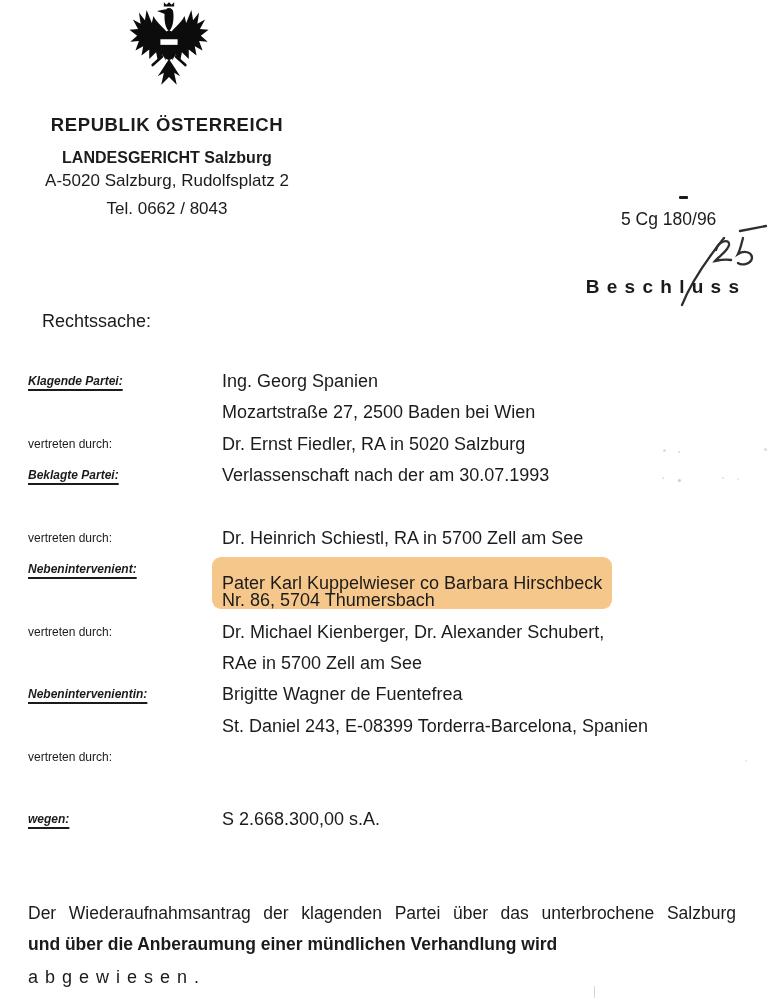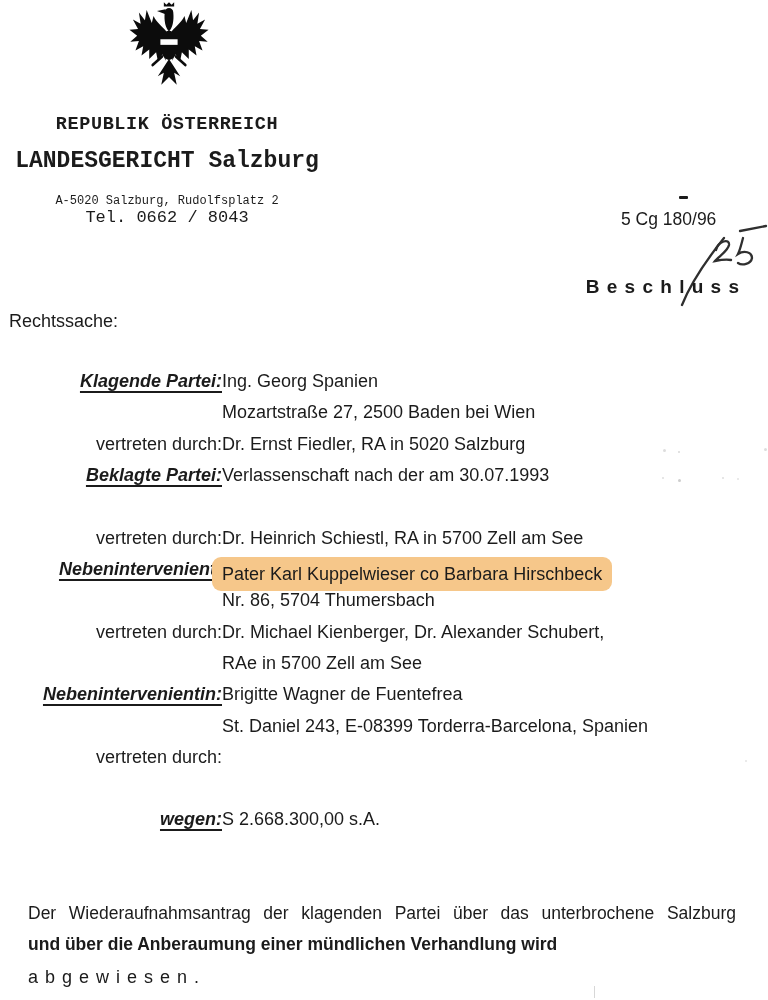--- a/index.html
+++ b/index.html
@@ -5,41 +5,41 @@
   html,body { margin:0; padding:0; }
   body {
     width:768px; height:1000px;
     background:#ffffff;
     font-family:"Liberation Sans","DejaVu Sans",sans-serif;
     color:#1b1b1b;
     position:relative;
     overflow:hidden;
   }
   .emblem { position:absolute; left:126px; top:2px; width:86px; height:90px; }
-  .letterhead { position:absolute; left:6px; top:114px; width:322px; text-align:center;font-family:Liberation Mono, monospace; }
+  .letterhead { position:absolute; left:6px; top:114px; width:322px; text-align:center; }
   .lh-republic { font-size:18.5px; font-weight:bold; letter-spacing:.6px; margin-bottom:13px; }
-  .lh-court    { font-size:23px;  font-weight:bold; margin-bottom:20px; }
-  .lh-address  { font-size:12px;  margin-bottom:0; }
+  .lh-court    { font-size:16px;  font-weight:bold; margin-bottom:4px; }
+  .lh-address  { font-size:17px;  margin-bottom:8px; }
   .lh-phone    { font-size:17px; }
   .dash-mark { position:absolute; left:679px; top:196px; width:9px; height:2.5px; background:#1b1b1b; border-radius:1px; }
   .case-number { position:absolute; left:621px; top:209px; font-size:17.5px; }
   .handwriting { position:absolute; left:658px; top:218px; }
   .doc-title { position:absolute; left:0; top:276px; width:740px; text-align:right; font-size:19px; font-weight:bold; letter-spacing:1px; }
-  .subject { position:absolute; left:9px; top:311px; font-size:18px; }
+  .subject { position:absolute; left:42px; top:311px; font-size:18px; }
 
   .party-table { position:absolute; left:28px; top:366px; width:712px; }
   .row { display:flex; height:31.35px; line-height:31.35px; white-space:nowrap; }
   .row.gap { margin-top:31px; }
-  .row .label { width:194px; flex:none; font-size:18px;text-align:right; }
+  .row .label { width:194px; flex:none; font-size:12px; }
   .label.party { font-weight:bold; font-style:italic; text-decoration:underline; text-decoration-thickness:1.6px; text-underline-offset:3.5px; }
   .row .value { font-size:18px; }
   .value.hl {
     background:#f6c78a; border-radius:9px;
     height:26px; line-height:26px; margin-top:2.5px;
-    padding:4px 10px; margin-left:-10px; align-self:flex-start;
+    padding:13px 10px; margin-left:-10px; align-self:flex-start;
   }
 
   .decision-l1 { position:absolute; left:28px; top:898px; width:708px; font-size:17.5px; line-height:31px; text-align:justify; text-align-last:justify; white-space:nowrap; }
   .decision-l2 { position:absolute; left:28px; top:929px; font-size:17.5px; line-height:31px; white-space:nowrap;font-weight:bold; }
   .verdict { position:absolute; left:28px; top:967px; width:700px; font-size:18px; letter-spacing:1px; }
 
   .speck { position:absolute; background:#9e9e9e; border-radius:50%; }
   .edge-line { position:absolute; left:594px; top:986px; width:1px; height:12px; background:#d7d7d7; }
 </style>
 </head>

